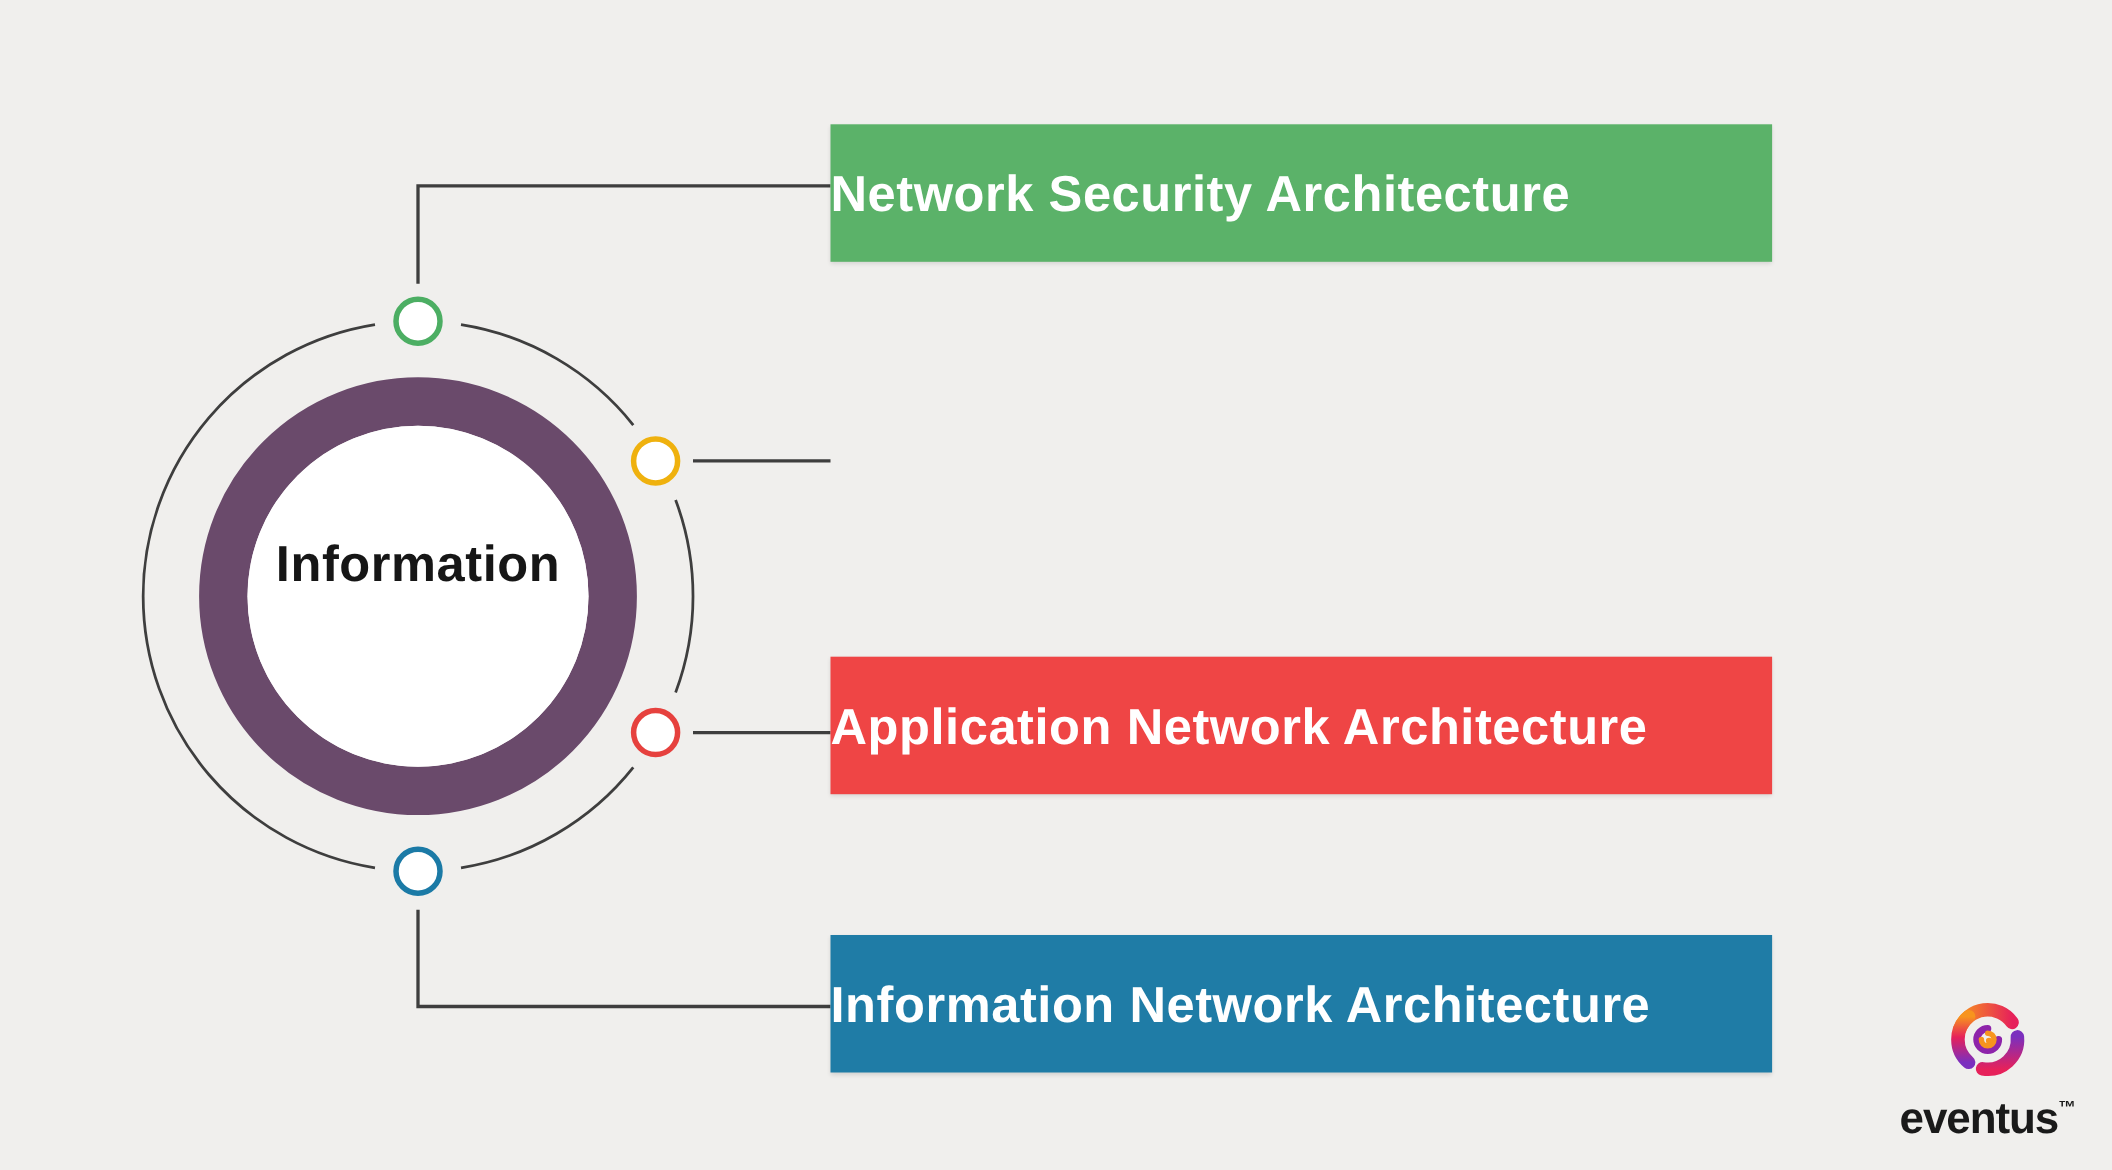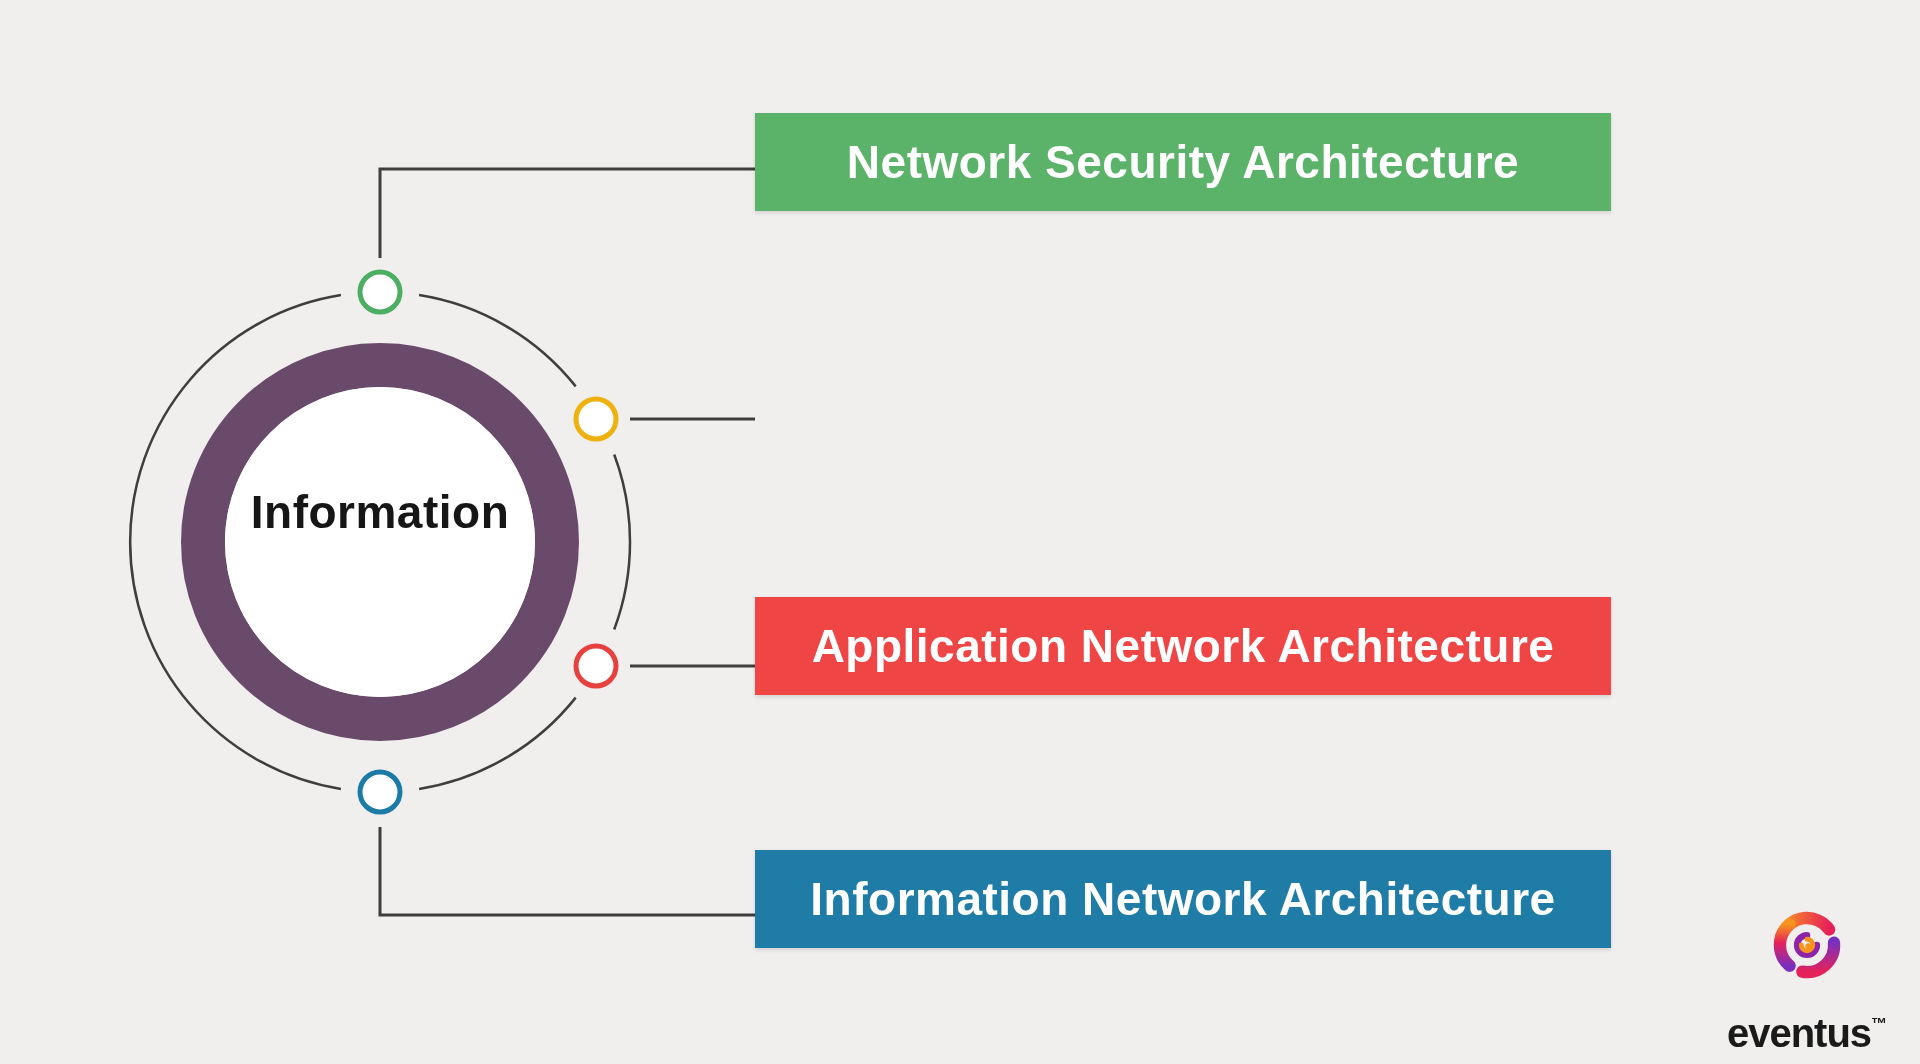--- a/index.html
+++ b/index.html
@@ -9,36 +9,36 @@
     overflow:hidden;
     font-family:"Liberation Sans", sans-serif;
   }
   .diagram-svg{position:absolute;left:0;top:0;}
   .hub-label{
     position:absolute;left:180px;top:484px;width:400px;
     text-align:center;font-weight:700;font-size:46px;line-height:56px;
     letter-spacing:0.5px;
   }
   .bar{
-    position:absolute;left:755px;width:856px;height:98px;
-    display:flex;align-items:center;justify-content:center;
+    position:absolute;left:755px;width:856px;height:125px;
+    display:flex;align-items:center;
     box-shadow:0 2px 4px rgba(0,0,0,0.12);
   }
   .bar-1{top:113px}
   .bar-2{top:348px}
   .bar-3{top:597px}
   .bar-4{top:850px}
   .bar-label{
     font-weight:700;font-size:46px;letter-spacing:0.5px;
     white-space:nowrap;
   }
   .logo{position:absolute;left:1700px;top:904px;width:214px;text-align:center;}
   .logo-mark{display:block;margin:0 auto;}
   .logo-text{
-    margin-top:18px;font-weight:700;font-size:40px;letter-spacing:-1px;
+    margin-top:2px;font-weight:700;font-size:40px;letter-spacing:-1px;
     line-height:40px;white-space:nowrap;
   }
   .logo-text sup{font-size:16px;font-weight:700;vertical-align:18px;letter-spacing:0;}
 </style>
 </head>
 <body>
 
 <div class="canvas" style="background-color: rgb(240, 239, 237);">
 
   <svg class="diagram-svg" width="1920" height="1064" viewBox="0 0 1920 1064">

